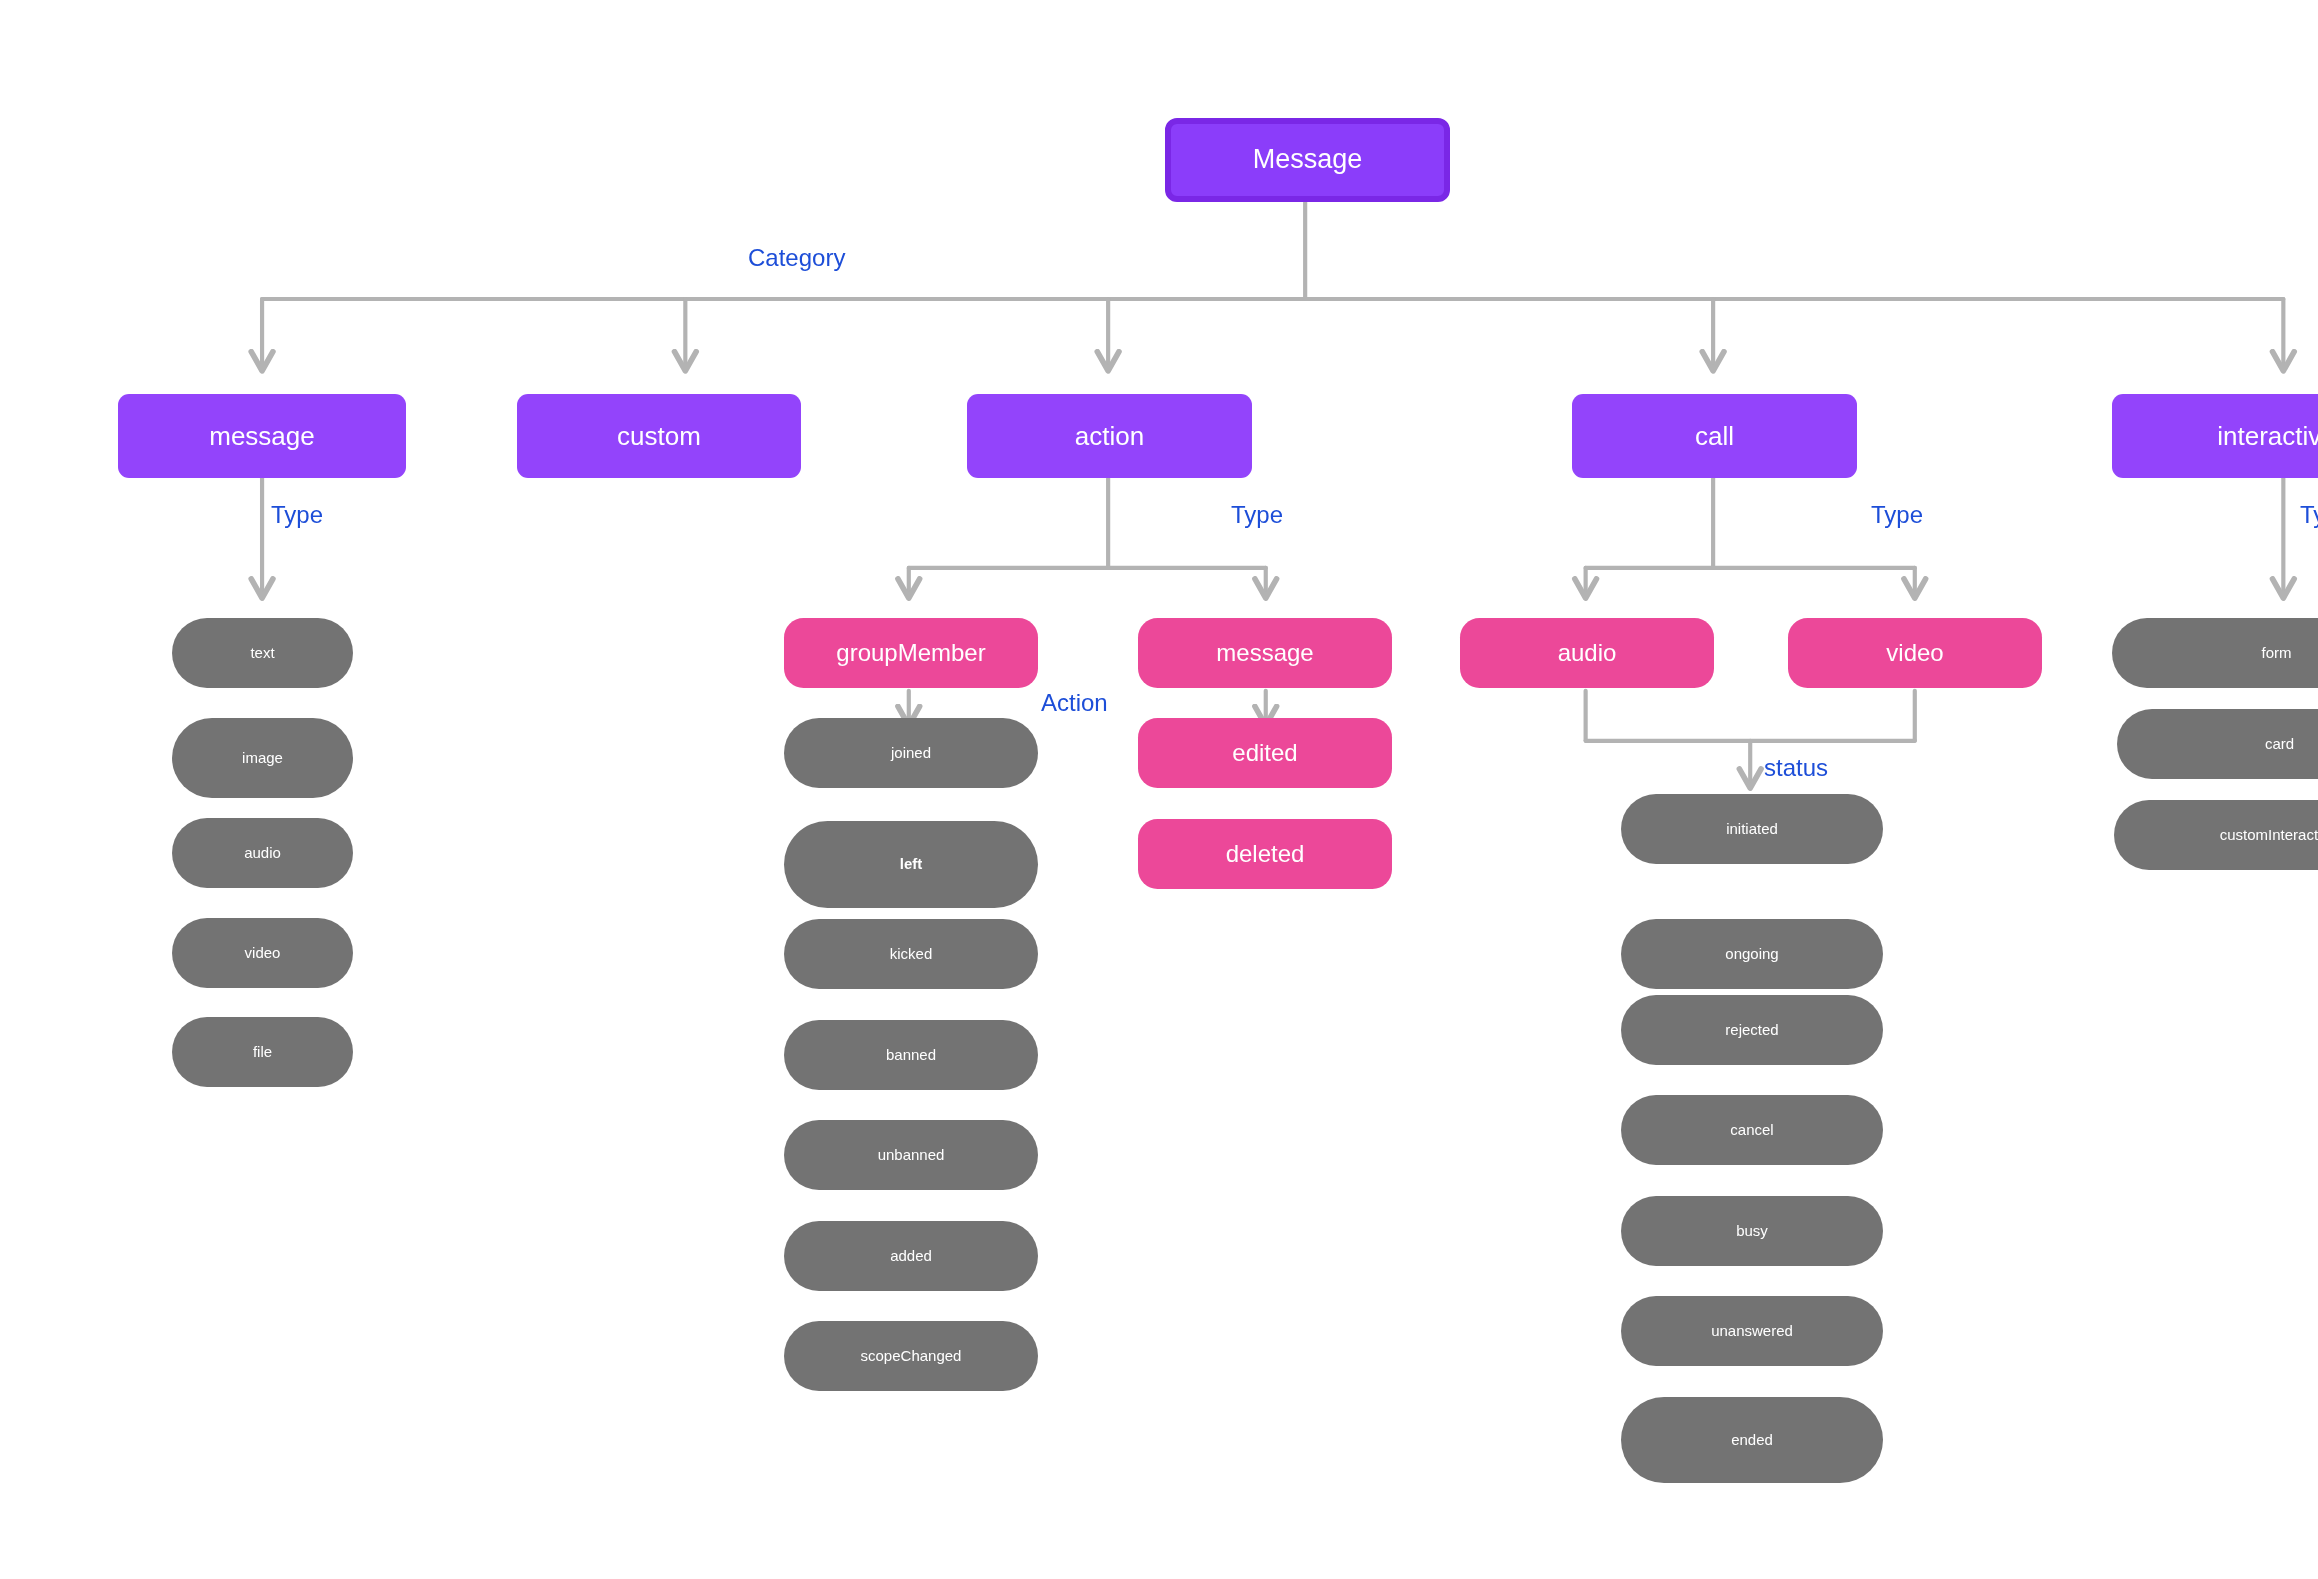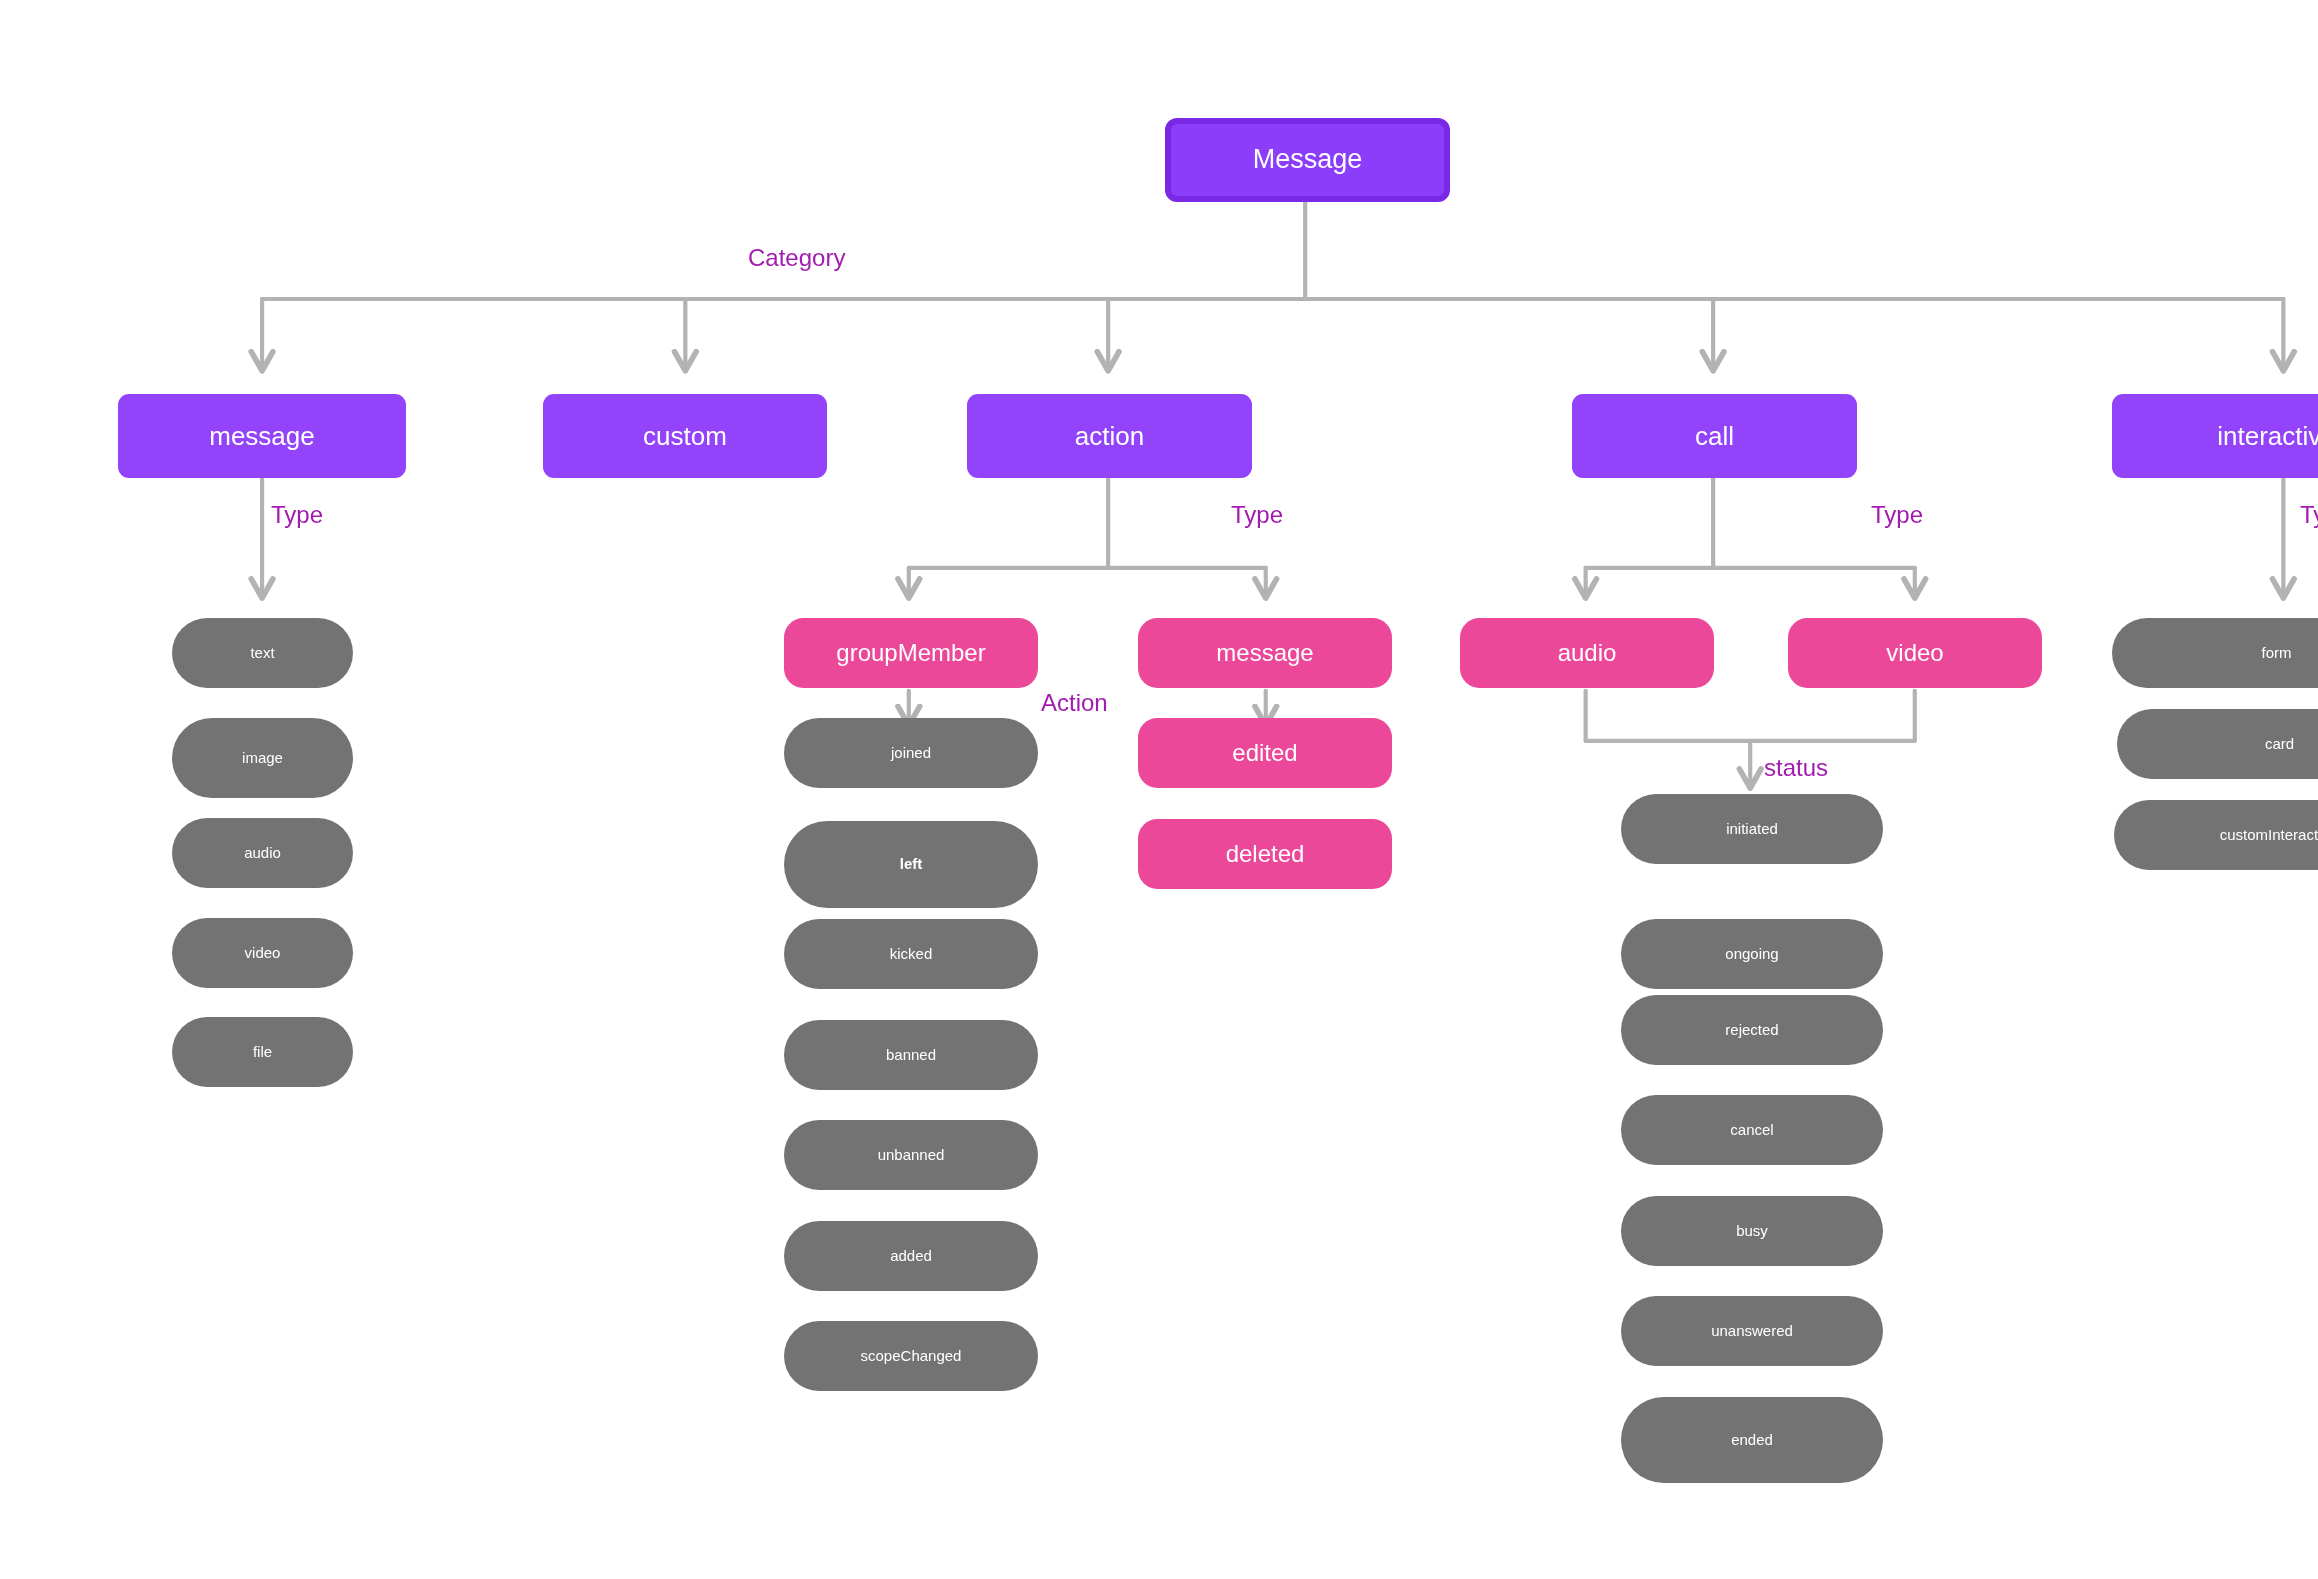--- a/index.html
+++ b/index.html
@@ -7,21 +7,21 @@
   #stage{position:relative;width:2538px;height:1579px;background:#ffffff;overflow:hidden;}
   #wires{position:absolute;left:0;top:0;width:2538px;height:1579px;}
   .node{position:absolute;display:flex;align-items:center;justify-content:center;
         box-sizing:border-box;color:#ffffff;text-align:center;line-height:1.1;
         background:#8b3dfa;}
   .node span{pointer-events:none;display:block;padding:0 4.6px;}
   .root{background:#8b3dfa;border:6px solid #7a27e6;border-radius:12px;font-size:27px;}
   .cat{background:#9344fb;border-radius:11px;font-size:26px;}
   .mid{background:#ec4899;border-radius:19.5px;font-size:24px;}
   .leaf{background:#737373;border-radius:463px;font-size:15px;}
-  .edgelabel{position:absolute;color:#a21caf;font-size:24px;white-space:nowrap;
+  .edgelabel{position:absolute;color:#1d4ed8;font-size:24px;white-space:nowrap;
              font-family:"Liberation Sans","DejaVu Sans",sans-serif;}
 </style>
 </head>
 <body>
 
 <div id="stage">
 
   <svg id="wires" viewBox="0 0 5474 3406" xmlns="http://www.w3.org/2000/svg">
     <defs>
       <marker id="ah" markerWidth="7" markerHeight="7" refX="5.2" refY="3.5" orient="auto" markerUnits="strokeWidth">
@@ -73,21 +73,21 @@
   <div class="edgelabel" style="left:271px;top:501px;">Type</div>
   <div class="edgelabel" style="left:1231px;top:501px;">Type</div>
   <div class="edgelabel" style="left:1871px;top:501px;">Type</div>
   <div class="edgelabel" style="left:2300px;top:501px;">Type</div>
   <div class="edgelabel" style="left:1041px;top:689px;">Action</div>
   <div class="edgelabel" style="left:1764px;top:754px;">status</div>
 
   <div class="node cat" style="left:118px;top:394px;width:288px;height:84px;">
     <span>message</span>
   </div>
-  <div class="node cat" style="left:543px;top:394px;width:284px;height:84px;">
+  <div class="node cat" style="left:517px;top:394px;width:284px;height:84px;">
     <span>custom</span>
   </div>
   <div class="node cat" style="left:967px;top:394px;width:285px;height:84px;">
     <span>action</span>
   </div>
   <div class="node cat" style="left:1572px;top:394px;width:285px;height:84px;">
     <span>call</span>
   </div>
   <div class="node cat" style="left:2112px;top:394px;width:329px;height:84px;">
     <span>interactive</span>

